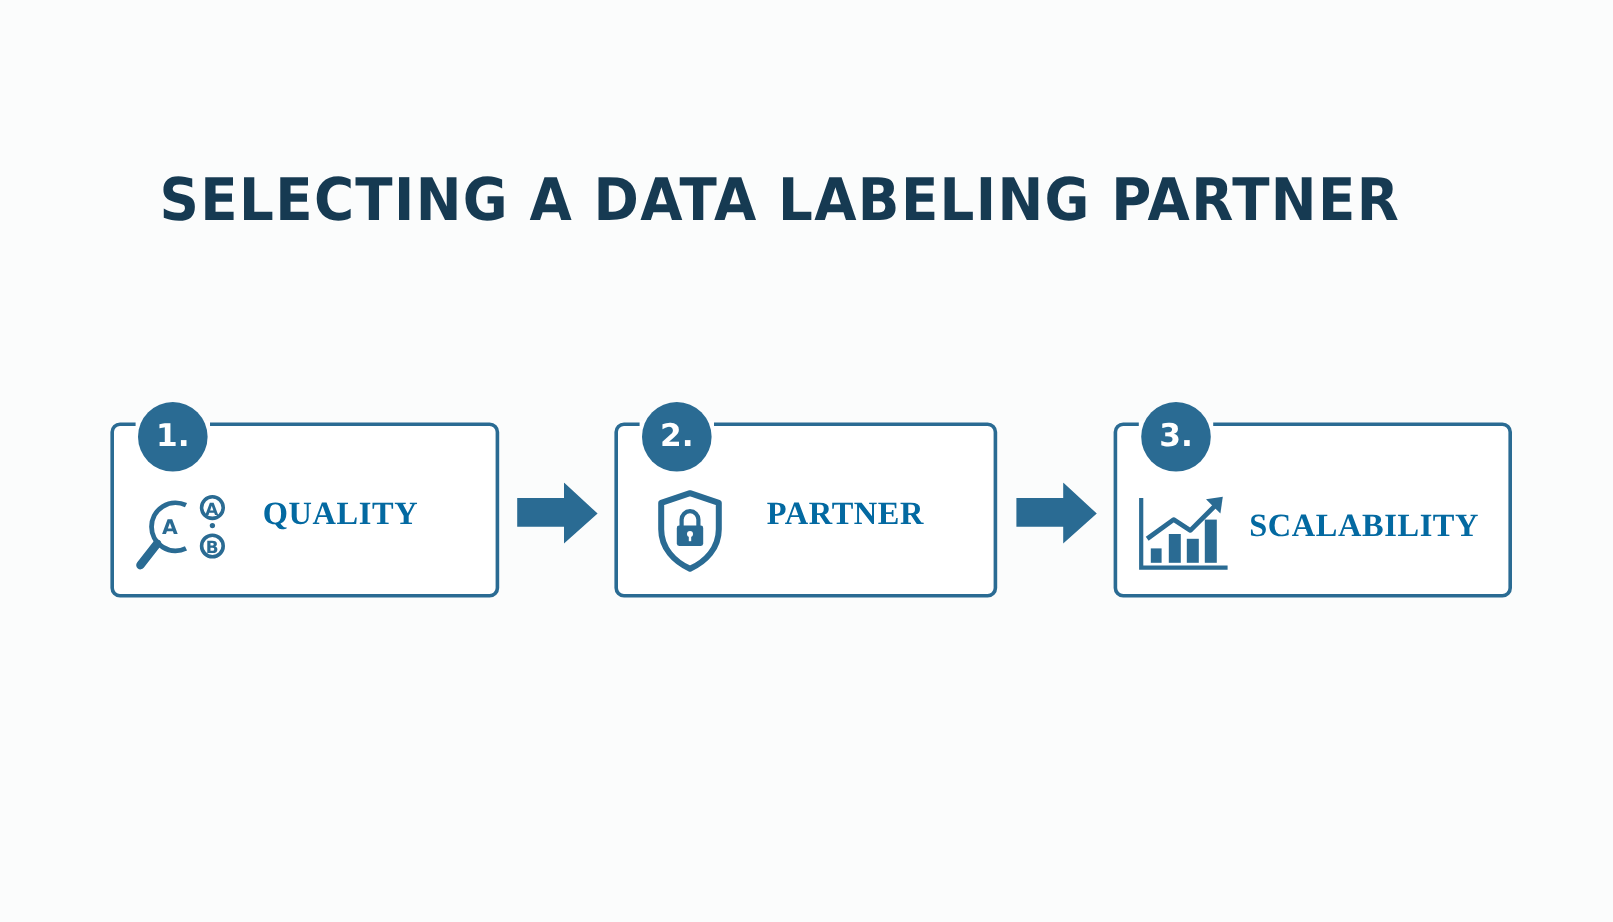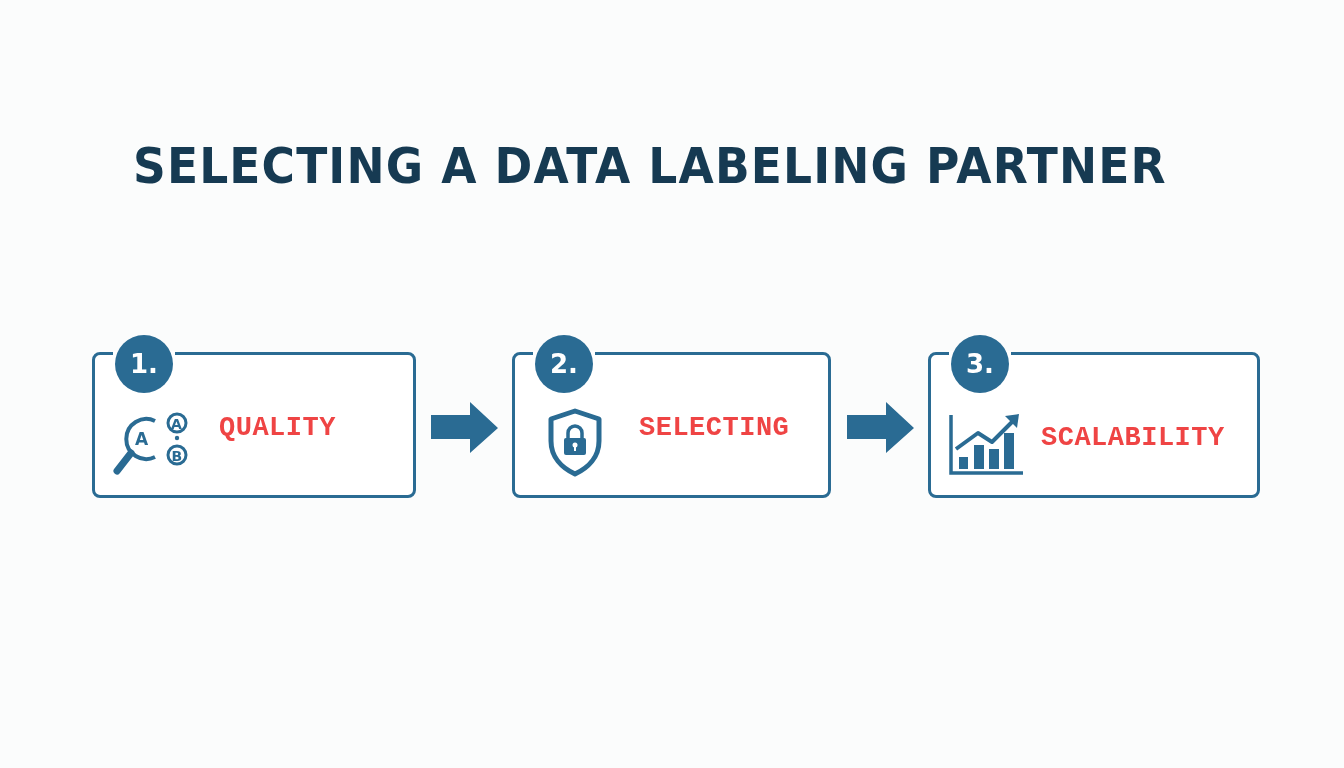--- a/index.html
+++ b/index.html
@@ -30,22 +30,22 @@
       font-weight: bold; font-size: 26px;
       z-index: 2;
     }
     .badge-mask {
       position: absolute; top: -4px; left: 18px;
       width: 62px; height: 6px; background: #ffffff; z-index: 1;
     }
     .icon { position: absolute; }
     .label {
       position: absolute; top: 58px;
-      font-family: Liberation Mono, monospace;
-      font-weight: bold; font-size: 27px; color: #ef4444;
+      font-family: Liberation Serif, serif;
+      font-weight: bold; font-size: 27px; color: #0369a1;
       letter-spacing: 0.5px; white-space: nowrap;
     }
     .arrow { position: absolute; top: 402px; }
   </style>
 </head>
 <body>
 
 <div class="title">SELECTING A DATA LABELING PARTNER</div>
 
 <div class="card" style="left:92px; width:324px;">
@@ -71,21 +71,21 @@
 <div class="card" style="left:512px; width:319px;">
   <div class="badge-mask"></div>
   <div class="badge">2.</div>
   <svg class="icon" style="left:30px; top:52px;" width="60" height="70" viewBox="0 0 60 70">
     <path d="M30 4 L54 12 L54 34 C54 50 43 61 30 67 C17 61 6 50 6 34 L6 12 Z" fill="none" stroke="#2a6b93" stroke-width="5" stroke-linejoin="round"></path>
     <path d="M23 32 L23 26 A7 7 0 0 1 37 26 L37 32" fill="none" stroke="#2a6b93" stroke-width="3.5"></path>
     <rect x="19" y="31" width="22" height="17" rx="2" fill="#2a6b93"></rect>
     <circle cx="30" cy="38" r="2.5" fill="#ffffff"></circle>
     <rect x="29" y="39" width="2" height="5" fill="#ffffff"></rect>
   </svg>
-  <div class="label" style="left:124px;">SELECTING</div>
+  <div class="label" style="left:124px;">PARTNER</div>
 </div>
 
 <svg class="arrow" style="left:846px;" width="70" height="52" viewBox="0 0 70 52">
   <polygon points="1,13 40,13 40,0 68,26 40,51 40,37 1,37" fill="#2a6b93"></polygon>
 </svg>
 
 <div class="card" style="left:928px; width:332px;">
   <div class="badge-mask"></div>
   <div class="badge">3.</div>
   <svg class="icon" style="left:16px; top:56px;" width="78" height="66" viewBox="0 0 78 66">

